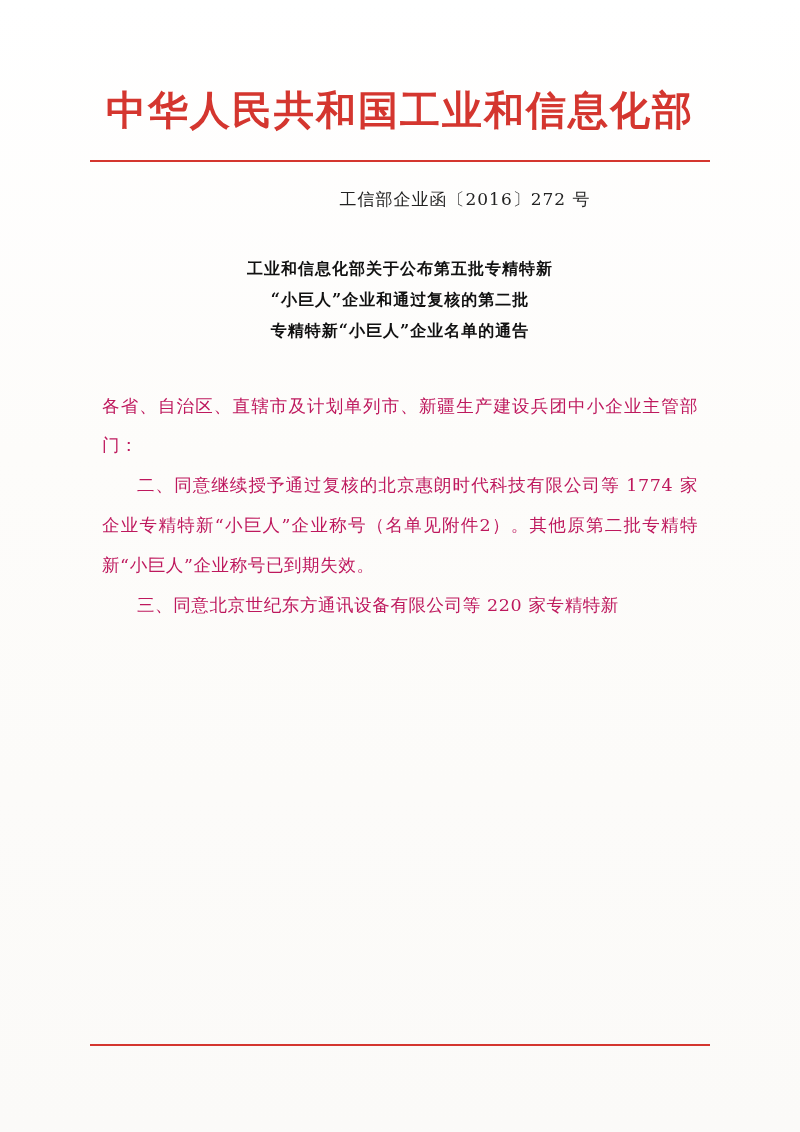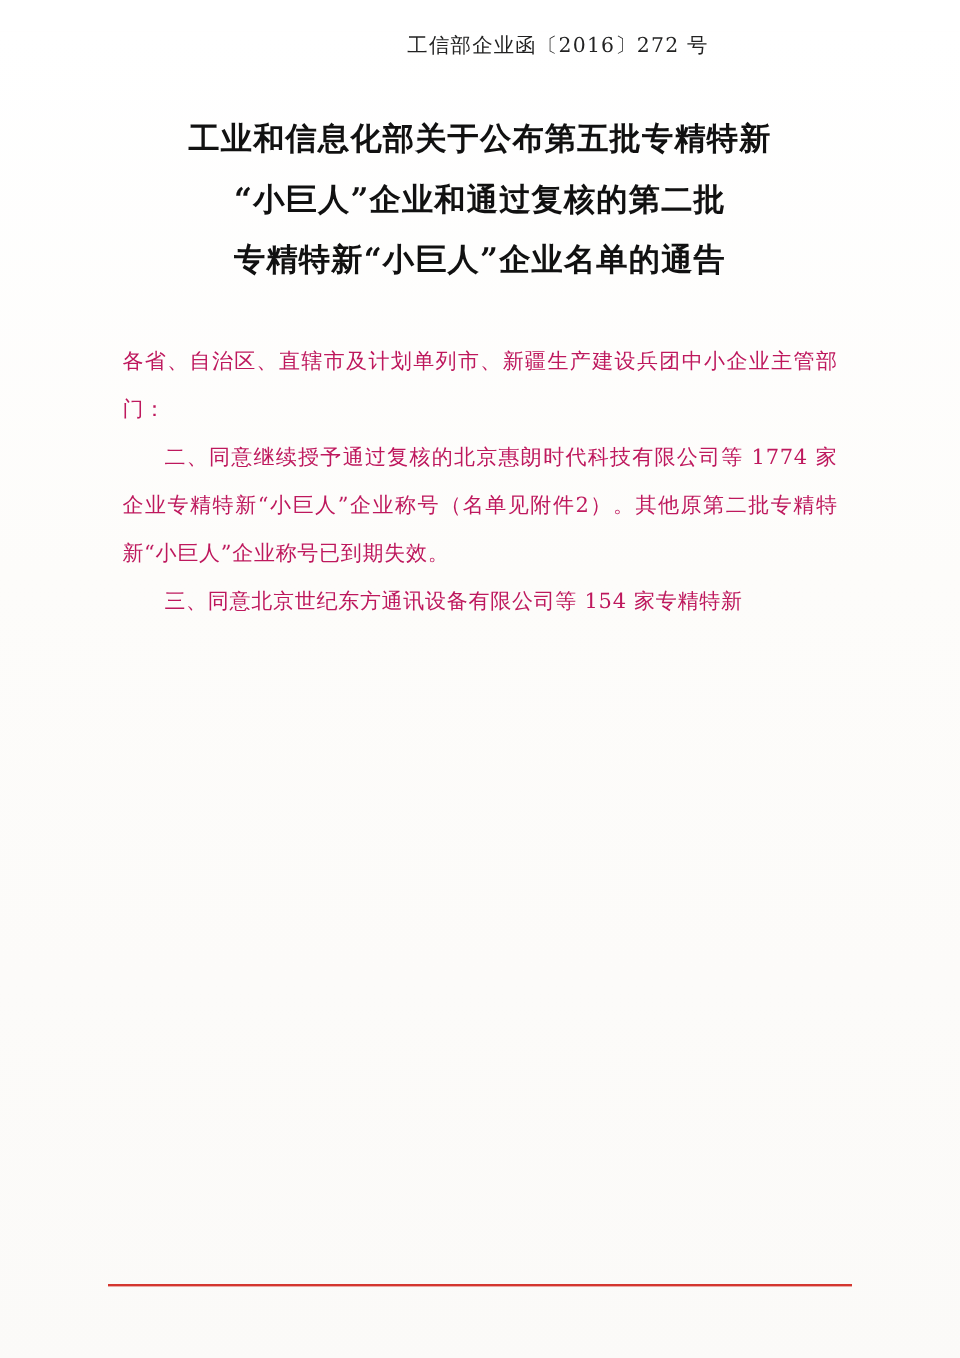--- a/index.html
+++ b/index.html
@@ -64,21 +64,21 @@
     letter-spacing: 1px;
     color: #222;
     padding-left: 130px;
   }
 
   
   .doc-title {
     margin-top: 42px;
     text-align: center;
     font-weight: bold;
-    font-size: 26px;
+    font-size: 16px;
     line-height: 1.95;
     letter-spacing: 1px;
     color: #111;
   }
   .doc-title div {
     white-space: nowrap;
   }
 
   
   .body-text {
@@ -107,31 +107,35 @@
     background: #d4362f;
     z-index: 2;
   }
 </style>
 </head>
 <body>
 
 <div class="page">
   <div class="content">
 
+    <div class="masthead">
+      <div class="masthead-title">中华人民共和国工业和信息化部</div>
+      <div class="rule-top"></div>
+    </div>
 
     <div class="doc-number">工信部企业函〔2016〕272 号</div>
 
     <div class="doc-title">
       <div>工业和信息化部关于公布第五批专精特新</div>
       <div>“小巨人”企业和通过复核的第二批</div>
       <div>专精特新“小巨人”企业名单的通告</div>
     </div>
 
     <div class="body-text">
       <p>各省、自治区、直辖市及计划单列市、新疆生产建设兵团中小企业主管部门：</p>
       <p class="indent2">二、同意继续授予通过复核的北京惠朗时代科技有限公司等 1774 家企业专精特新“小巨人”企业称号（名单见附件2）。其他原第二批专精特新“小巨人”企业称号已到期失效。</p>
-      <p class="indent2">三、同意北京世纪东方通讯设备有限公司等 154 家专精特新</p>
+      <p class="indent2">三、同意北京世纪东方通讯设备有限公司等 220 家专精特新</p>
     </div>
 
   </div>
 
   <div class="rule-bottom"></div>
 </div>
 
 </body></html>

